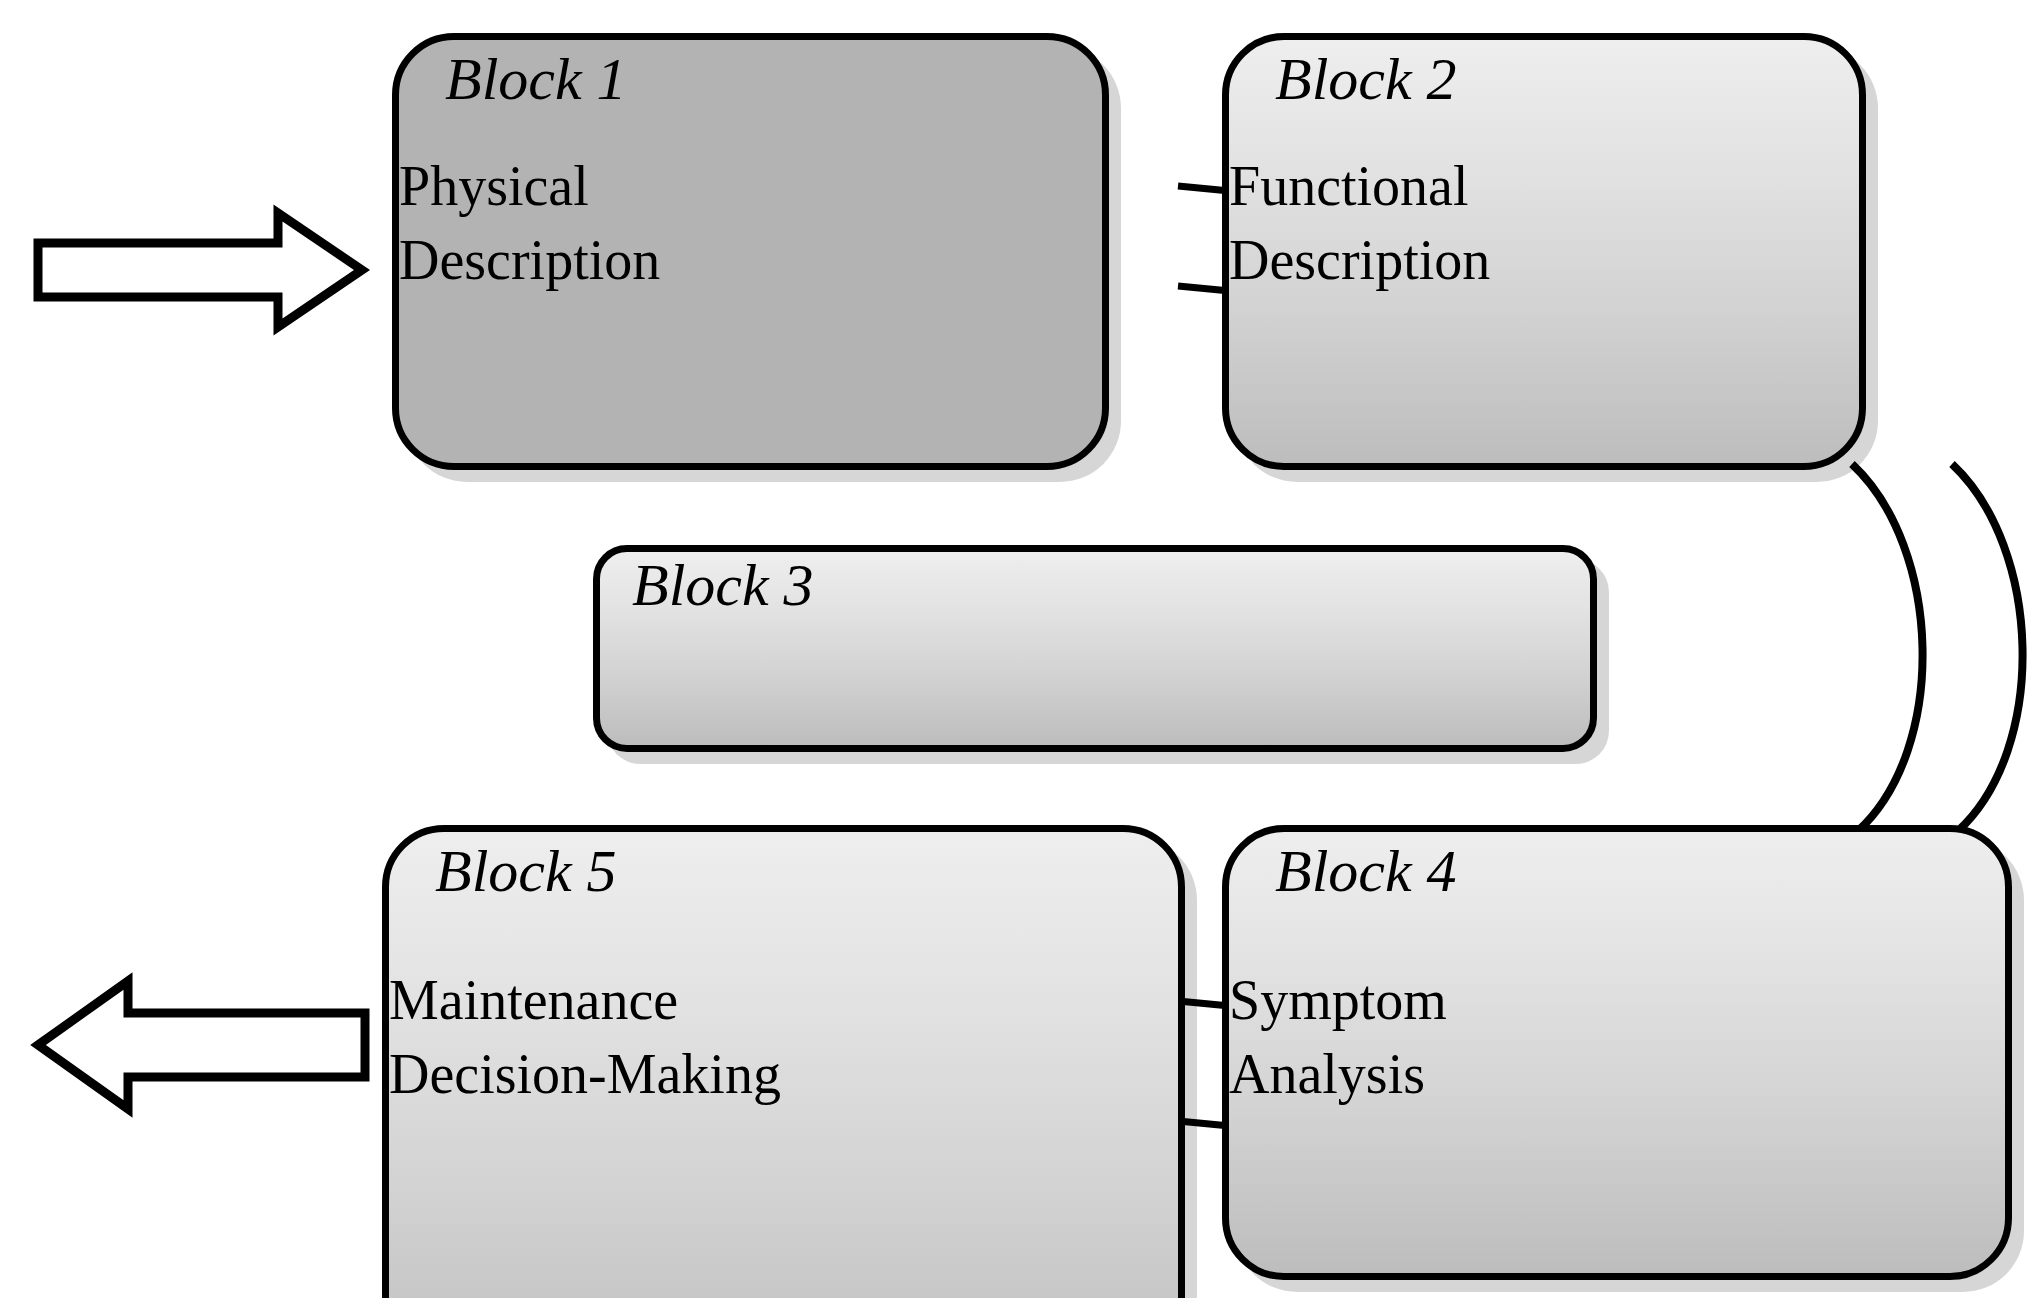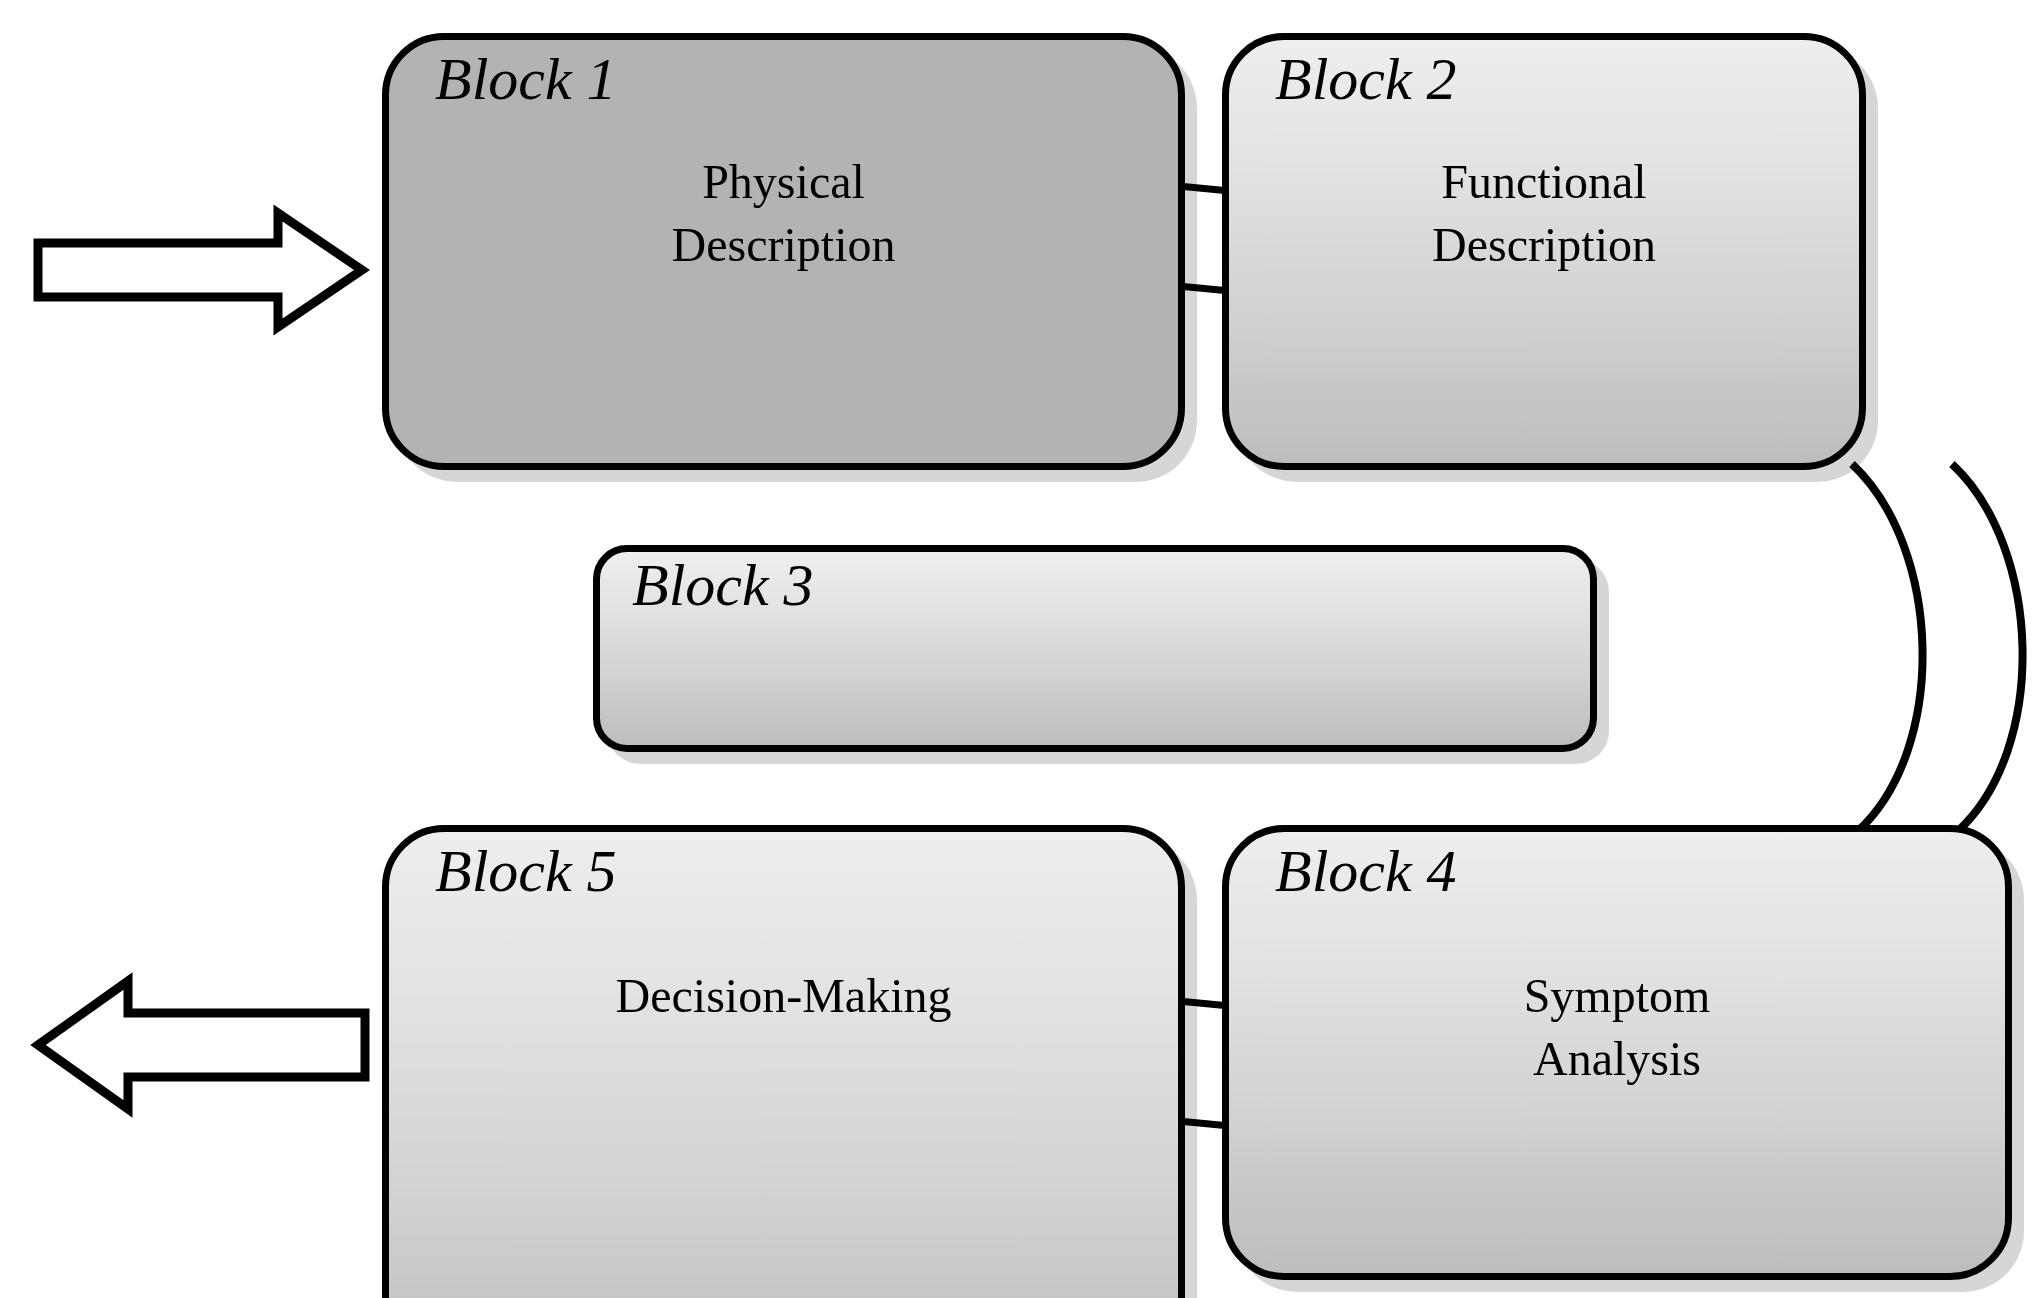--- a/index.html
+++ b/index.html
@@ -49,22 +49,21 @@
   }
   .block-tag.tag-wide {
     top: 2px;
     left: 32px;
   }
 
   .block-body {
     position: absolute;
     left: 0;
     right: 0;
-    text-align: center;
-    font-size: 48px;
+    font-size: 56px;
     line-height: 1.32;
     color: #000000;
   }
   .b1-body, .b2-body { top: 110px; }
   .b5-body, .b4-body { top: 132px; }
   .b3-body {
     top: 38px;
     left: 88px;
     right: 0;
   }
@@ -122,21 +121,21 @@
   <svg class="conn-svg" style="left:1178px; top:995px;" width="56" height="180" viewBox="0 0 56 180">
     <line class="conn-line" x1="0" y1="6" x2="52" y2="11"></line>
     <line class="conn-line" x1="0" y1="126" x2="52" y2="131"></line>
   </svg>
 
   <svg class="conn-svg" style="left:1690px; top:462px;" width="352" height="372" viewBox="0 0 352 372">
     <path class="conn-curve" d="M 162 2 C 252 86, 258 286, 168 369"></path>
     <path class="conn-curve" d="M 262 2 C 352 86, 358 286, 268 369"></path>
   </svg>
 
-  <div class="block flat" style="left:382px; top:33px; width:803px; height:437px;">
+  <div class="block flat" style="left:392px; top:33px; width:717px; height:437px;">
     <span class="block-tag">Block 1</span>
     <div class="block-body b1-body">
       <span class="ln">Physical</span>
       <span class="ln">Description</span>
     </div>
   </div>
 
   <div class="block grad" style="left:1222px; top:33px; width:644px; height:437px;">
     <span class="block-tag">Block 2</span>
     <div class="block-body b2-body">
@@ -145,20 +144,21 @@
     </div>
   </div>
 
   <div class="block grad wide" style="left:593px; top:545px; width:1004px; height:207px;">
     <span class="block-tag tag-wide">Block 3</span>
   </div>
 
   <div class="block grad" style="left:382px; top:825px; width:803px; height:578px;">
     <span class="block-tag">Block 5</span>
     <div class="block-body b5-body">
+      <span class="ln">Maintenance</span>
       <span class="ln">Decision-Making</span>
     </div>
   </div>
 
   <div class="block grad" style="left:1222px; top:825px; width:790px; height:455px;">
     <span class="block-tag">Block 4</span>
     <div class="block-body b4-body">
       <span class="ln">Symptom</span>
       <span class="ln">Analysis</span>
     </div>

